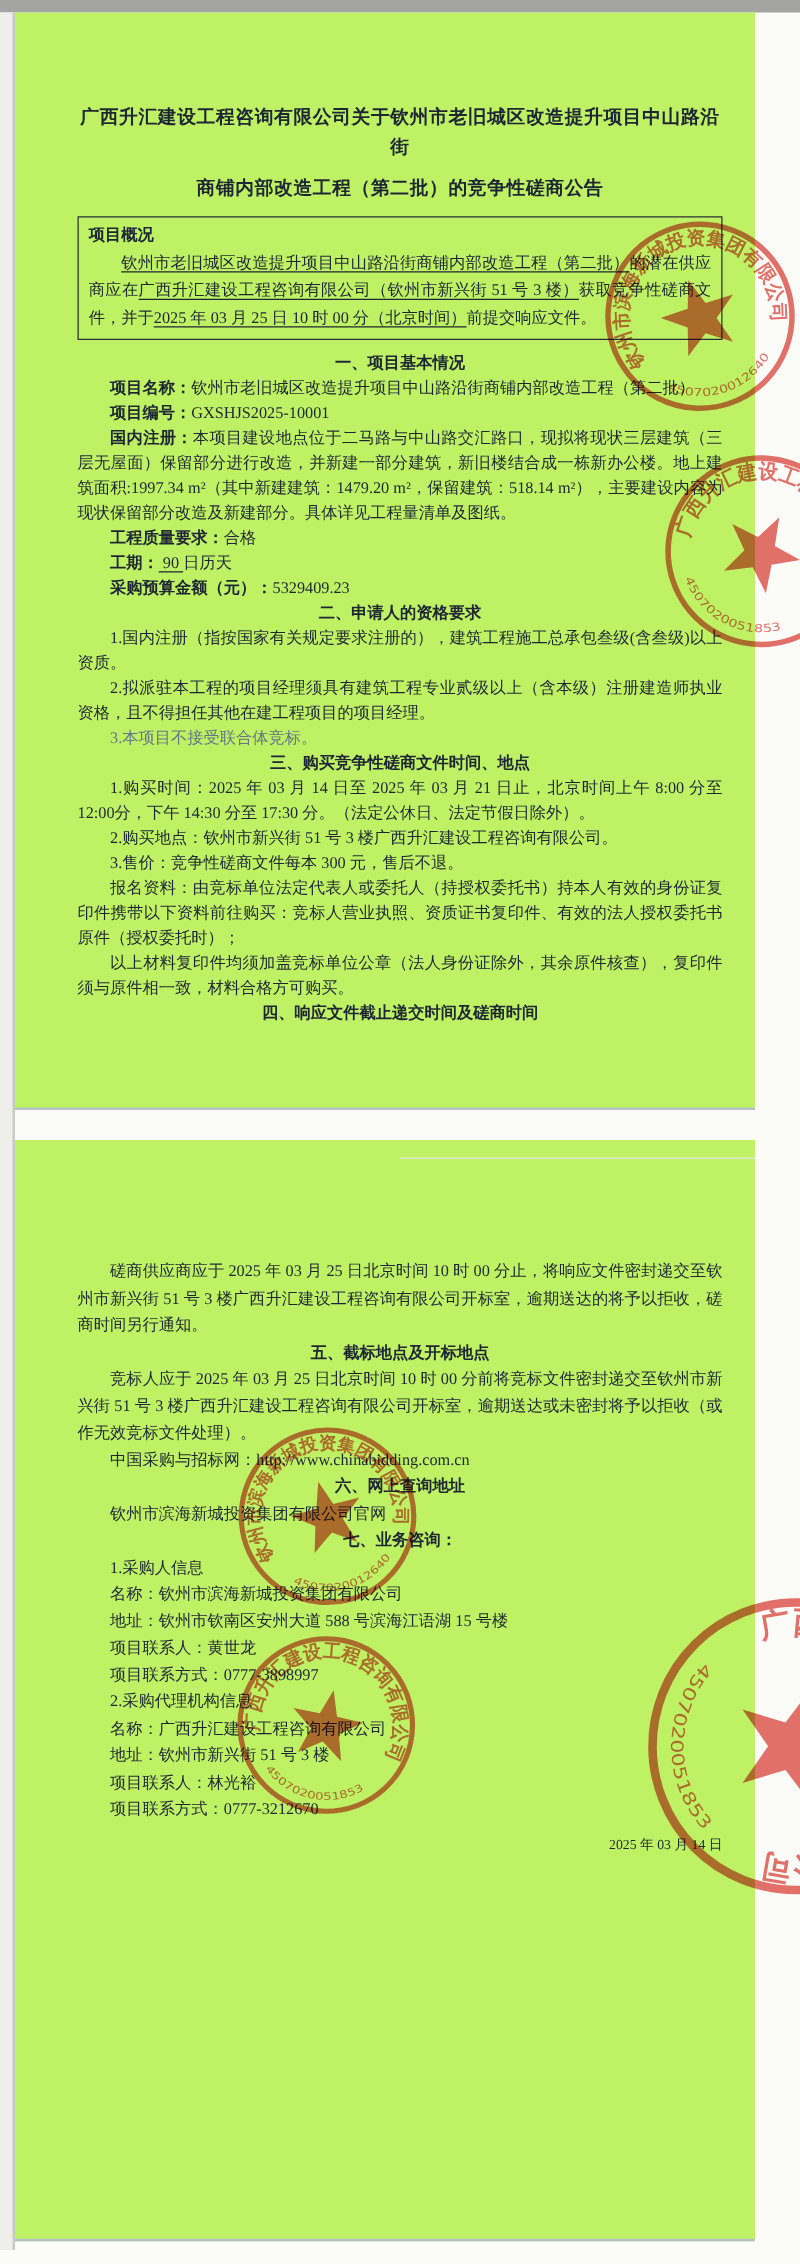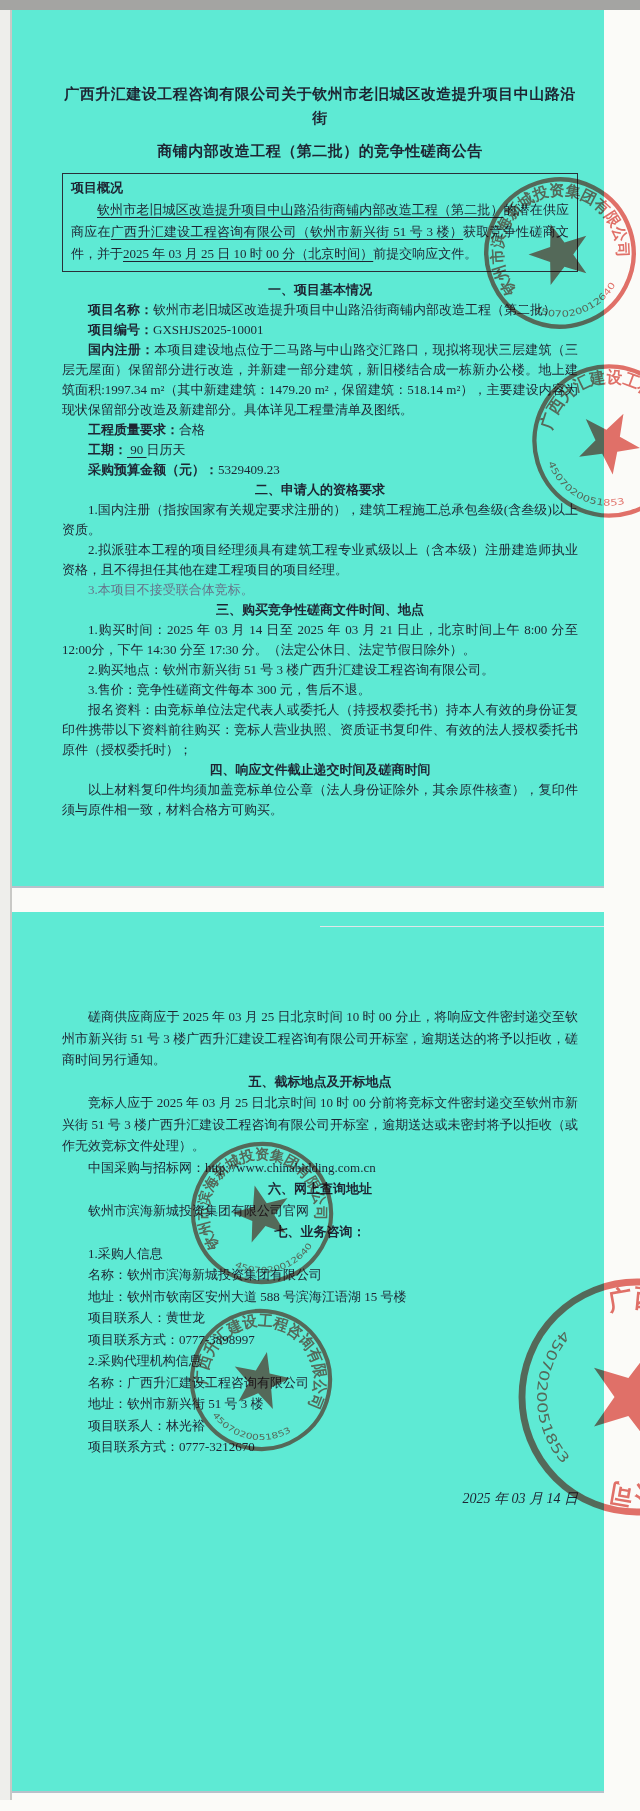--- a/index.html
+++ b/index.html
@@ -5,42 +5,42 @@
   html,body{margin:0;padding:0;}
   body{
     width:640px;height:1811px;
     background:#fbfbf8;
     font-family:"Liberation Serif","DejaVu Serif",serif;
     color:#1e2533;
   }
   .screen{position:relative;width:640px;height:1811px;overflow:hidden;}
   .top-strip{position:absolute;left:0;top:0;width:640px;height:10px;background:#a4a4a2;}
   .left-strip{position:absolute;left:0;top:10px;width:10px;height:1790px;background:#eeeeeb;border-right:2px solid #c9c9c6;}
-  .page{position:absolute;left:12px;width:592px;background:#5eead4;border-bottom:2px solid #b7c1cb;}
+  .page{position:absolute;left:12px;width:592px;background:#bef264;border-bottom:2px solid #b7c1cb;}
   .page1{top:10px;height:876px;}
   .page2{top:912px;height:879px;}
   .page2::before{content:'';position:absolute;right:0;top:14px;width:48%;height:1px;background:#e2e5e8;}
   .inner{margin-left:50px;margin-right:26px;}
   .doc-title{font-weight:700;font-size:15px;line-height:24px;text-align:center;letter-spacing:.5px;}
   .t1{margin-top:72px;}
   .t2{margin-top:9px;}
   .overview-box{margin-top:10px;border:1.5px solid #2a2f38;padding:3px 8px 6px 8px;}
   .box-label{font-weight:700;font-size:13px;line-height:22px;}
   .box-para{margin:0;font-size:13px;line-height:22px;text-indent:2em;text-align:justify;}
   .blocks{margin-top:8px;}
   .blk{margin:0;font-size:13px;}
   .page1 .blk{line-height:20px;}
   .page2 .blk{line-height:21.5px;}
   .blk.heading{font-weight:700;text-align:center;}
   .blk.para{text-indent:2em;text-align:justify;}
   .blk.muted{color:#66748a;}
   span.b{font-weight:700;}
   span.u{text-decoration:underline;text-underline-offset:3px;}
   .p2-blocks{padding-top:86px;}
-  .doc-date{margin-top:32px;font-size:14px;text-align:right;font-style:italic;}
+  .doc-date{margin-top:10px;font-size:11px;text-align:right;}
   .stamp{position:absolute;opacity:.78;mix-blend-mode:multiply;pointer-events:none;}
 </style>
 </head>
 <body>
 
 <div class="screen">
   <div class="top-strip"></div>
   <div class="left-strip"></div>
 
   <div class="page page1">
@@ -61,22 +61,22 @@
           <p class="blk para"><span class="b">采购预算金额（元）：</span><span>5329409.23</span></p>
           <p class="blk heading"><span class="b">二、申请人的资格要求</span></p>
           <p class="blk para"><span>1.国内注册（指按国家有关规定要求注册的），建筑工程施工总承包叁级(含叁级)以上资质。</span></p>
           <p class="blk para"><span>2.拟派驻本工程的项目经理须具有建筑工程专业贰级以上（含本级）注册建造师执业资格，且不得担任其他在建工程项目的项目经理。</span></p>
           <p class="blk para muted"><span>3.本项目不接受联合体竞标。</span></p>
           <p class="blk heading"><span class="b">三、购买竞争性磋商文件时间、地点</span></p>
           <p class="blk para"><span>1.购买时间：2025 年 03 月 14 日至 2025 年 03 月 21 日止，北京时间上午 8:00 分至 12:00分，下午 14:30 分至 17:30 分。（法定公休日、法定节假日除外）。</span></p>
           <p class="blk para"><span>2.购买地点：钦州市新兴街 51 号 3 楼广西升汇建设工程咨询有限公司。</span></p>
           <p class="blk para"><span>3.售价：竞争性磋商文件每本 300 元，售后不退。</span></p>
           <p class="blk para"><span>报名资料：由竞标单位法定代表人或委托人（持授权委托书）持本人有效的身份证复印件携带以下资料前往购买：竞标人营业执照、资质证书复印件、有效的法人授权委托书原件（授权委托时）；</span></p>
+          <p class="blk para"><span>以上材料复印件均须加盖竞标单位公章（法人身份证除外，其余原件核查），复印件须与原件相一致，材料合格方可购买。</span></p>
           <p class="blk heading"><span class="b">四、响应文件截止递交时间及磋商时间</span></p>
-          <p class="blk para"><span>以上材料复印件均须加盖竞标单位公章（法人身份证除外，其余原件核查），复印件须与原件相一致，材料合格方可购买。</span></p>
         </div>
     </div>
   </div>
 
   <div class="page page2">
     <div class="inner">
       <div class="blocks p2-blocks" id="p2-blocks">
           <p class="blk para"><span>磋商供应商应于 2025 年 03 月 25 日北京时间 10 时 00 分止，将响应文件密封递交至钦州市新兴街 51 号 3 楼广西升汇建设工程咨询有限公司开标室，逾期送达的将予以拒收，磋商时间另行通知。</span></p>
           <p class="blk heading"><span class="b">五、截标地点及开标地点</span></p>
           <p class="blk para"><span>竞标人应于 2025 年 03 月 25 日北京时间 10 时 00 分前将竞标文件密封递交至钦州市新兴街 51 号 3 楼广西升汇建设工程咨询有限公司开标室，逾期送达或未密封将予以拒收（或作无效竞标文件处理）。</span></p>

